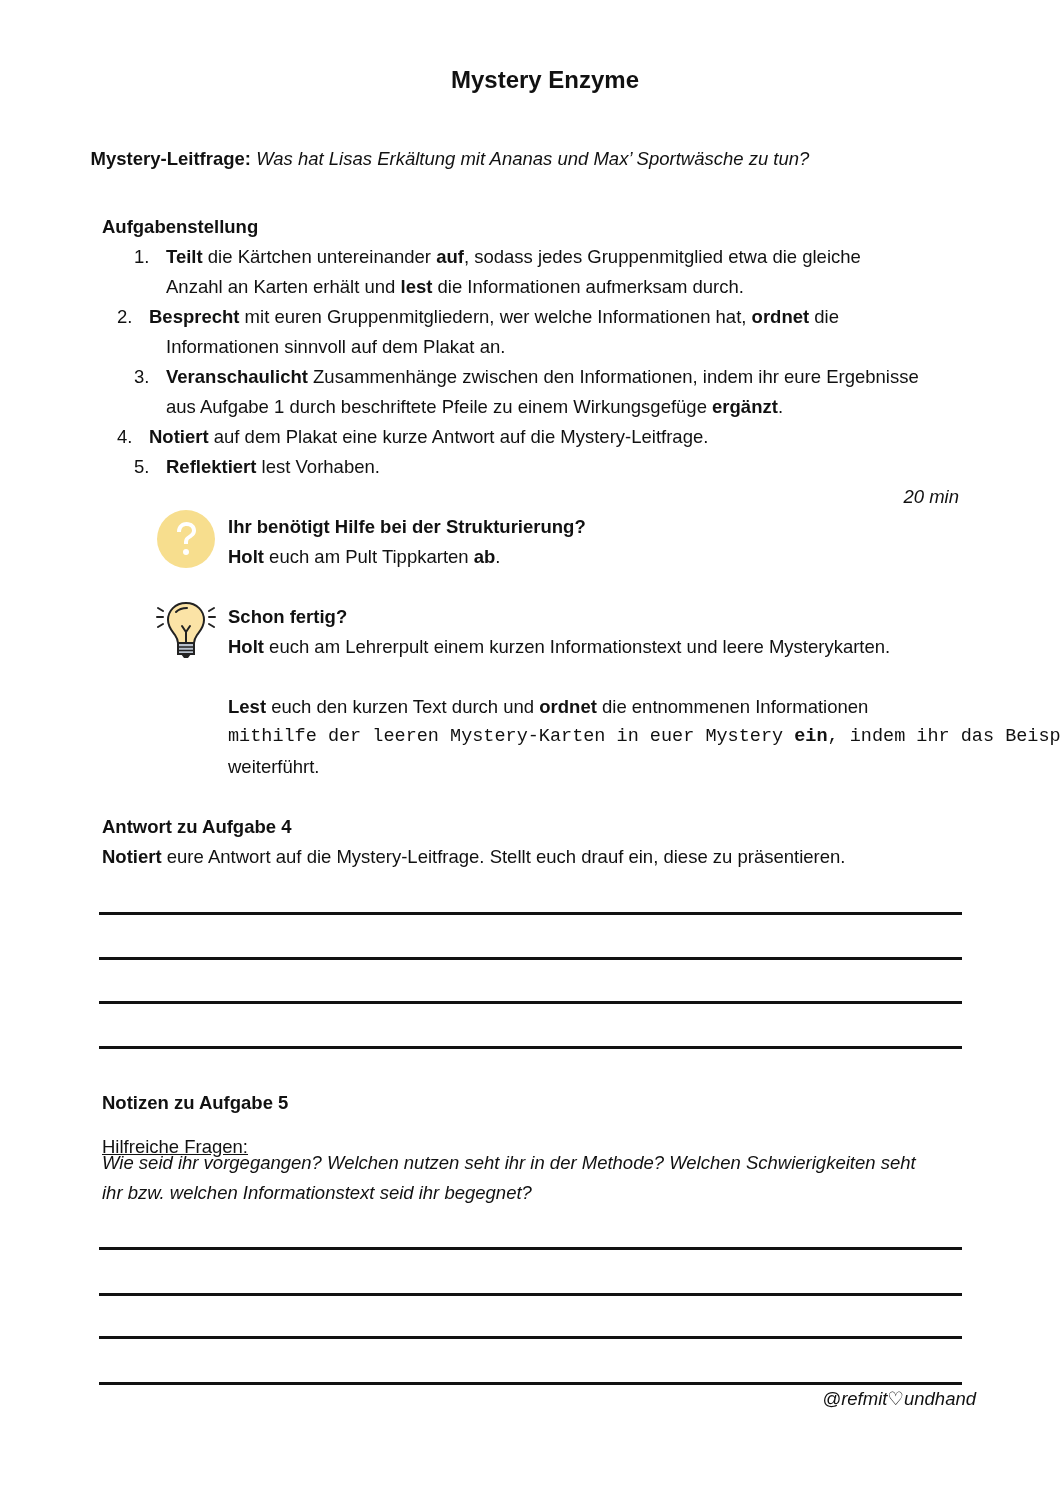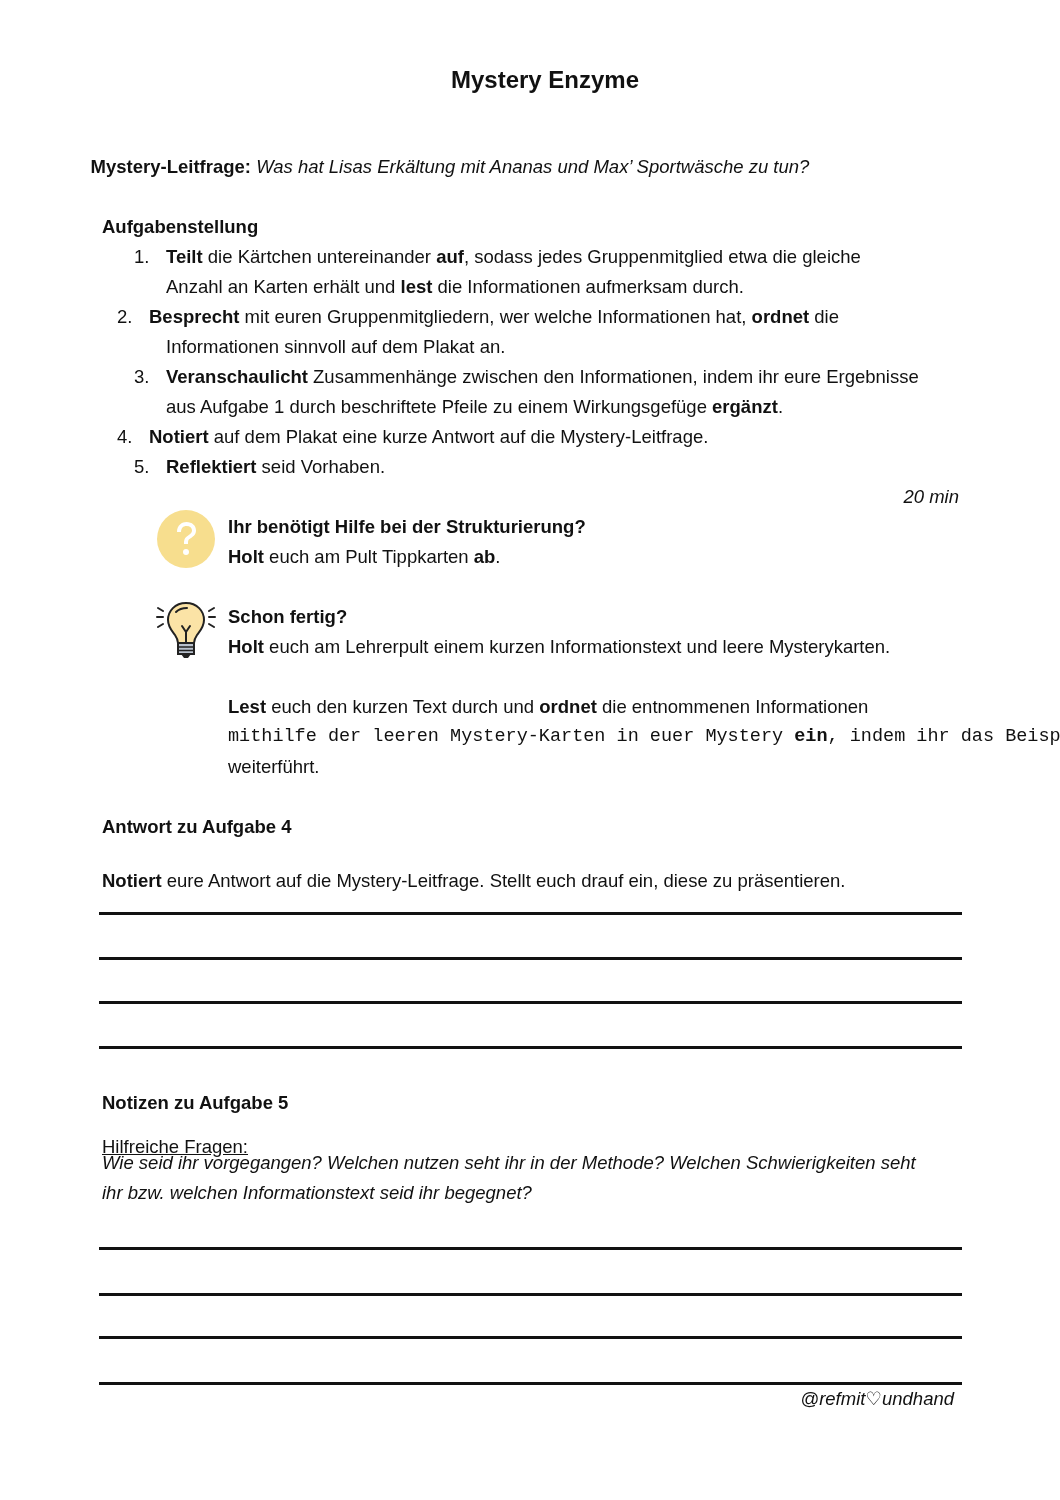--- a/index.html
+++ b/index.html
@@ -1,20 +1,20 @@
 <!DOCTYPE html>
 <html><head>
 <meta charset="utf-8">
 <style>
   html, body { margin: 0; padding: 0; background: #ffffff; }
   body { width: 1060px; height: 1500px; position: relative; overflow: hidden;
          font-family: "Liberation Sans", "DejaVu Sans", sans-serif; color: #111; font-size: 18.5px; }
   .abs { position: absolute; white-space: nowrap; }
   .title { left: 0; width: 1010px; text-align: center; top: 66px; font-size: 24px; font-weight: bold; margin-left: 40px; }
-  .leitfrage { left: 0; width: 900px; text-align: center; top: 156px; }
+  .leitfrage { left: 0; width: 900px; text-align: center; top: 148px; }
   .b { font-weight: bold; }
   .i { font-style: italic; }
   .u { text-decoration: underline; }
   .h { font-weight: bold; }
   .num { width: 30px; display: inline-block; }
   .line { position: absolute; left: 99px; width: 863px; height: 3px; background: #111; }
   .icon { position: absolute; }
 </style>
 </head>
 <body>
@@ -29,21 +29,21 @@
 <div class="abs h" style="left:102px; top:216px;">Aufgabenstellung</div>
 
 <div id="task-list">
     <div class="abs" style="top: 246px; left: 134px;"><span class="num" style="width: 32px;">1.</span><span class="b">Teilt</span><span> die Kärtchen untereinander </span><span class="b">auf</span><span>, sodass jedes Gruppenmitglied etwa die gleiche</span></div>
     <div class="abs" style="top: 276px; left: 134px;"><span class="num" style="width: 32px;"></span><span>Anzahl an Karten erhält und </span><span class="b">lest</span><span> die Informationen aufmerksam durch.</span></div>
     <div class="abs" style="top: 306px; left: 117px;"><span class="num" style="width: 32px;">2.</span><span class="b">Besprecht</span><span> mit euren Gruppenmitgliedern, wer welche Informationen hat, </span><span class="b">ordnet</span><span> die</span></div>
     <div class="abs" style="top: 336px; left: 134px;"><span class="num" style="width: 32px;"></span><span>Informationen sinnvoll auf dem Plakat an.</span></div>
     <div class="abs" style="top: 366px; left: 134px;"><span class="num" style="width: 32px;">3.</span><span class="b">Veranschaulicht</span><span> Zusammenhänge zwischen den Informationen, indem ihr eure Ergebnisse</span></div>
     <div class="abs" style="top: 396px; left: 134px;"><span class="num" style="width: 32px;"></span><span>aus Aufgabe 1 durch beschriftete Pfeile zu einem Wirkungsgefüge </span><span class="b">ergänzt</span><span>.</span></div>
     <div class="abs" style="top: 426px; left: 117px;"><span class="num" style="width: 32px;">4.</span><span class="b">Notiert</span><span> auf dem Plakat eine kurze Antwort auf die Mystery-Leitfrage.</span></div>
-    <div class="abs" style="top: 456px; left: 134px;"><span class="num" style="width: 32px;">5.</span><span class="b">Reflektiert</span><span> seid Vorhaben.</span></div>
+    <div class="abs" style="top: 456px; left: 134px;"><span class="num" style="width: 32px;">5.</span><span class="b">Reflektiert</span><span> lest Vorhaben.</span></div>
   </div>
 
 <div class="abs i" style="right:101px; top:486px;">20 min</div>
 
 <svg class="icon" style="left:157px; top:510px;" width="58" height="58" viewBox="0 0 58 58">
   <circle cx="29" cy="29" r="29" fill="#f7de8e"></circle>
   <path d="M20 22 C20 15 25 12 29.5 12 C35 12 39 15.5 39 20.5 C39 25 35.5 27 32.5 29 C31 30 31 31.5 31 34 L27 34 C27 30 27.5 28 30.5 26 C33.5 24 35 22.8 35 20.5 C35 17.8 33 16 29.5 16 C26 16 24.2 18 24 22 Z" fill="#ffffff"></path>
   <circle cx="29" cy="42" r="3" fill="#ffffff"></circle>
 </svg>
 <div class="abs b" style="left:228px; top:516px;">Ihr benötigt Hilfe bei der Strukturierung?</div>
@@ -68,30 +68,30 @@
 </svg>
 <div class="abs b" style="left:228px; top:606px;">Schon fertig?</div>
 <div class="abs" style="left:228px; top:636px;" id="done-line1"><span class="b">Holt</span><span> euch am Lehrerpult einem kurzen Informationstext und leere Mysterykarten.</span></div>
 <div id="done-para">
     <div class="abs" style="left: 228px; top: 696px;"><span class="b">Lest</span><span> euch den kurzen Text durch und </span><span class="b">ordnet</span><span> die entnommenen Informationen</span></div>
     <div class="abs" style="left: 228px; top: 726px; font-family: Liberation Mono, monospace;"><span>mithilfe der leeren Mystery-Karten in euer Mystery </span><span class="b">ein</span><span>, indem ihr das Beispiel</span></div>
     <div class="abs" style="left: 228px; top: 756px;"><span>weiterführt.</span></div>
   </div>
 
 <div class="abs h" style="left:102px; top:816px;">Antwort zu Aufgabe 4</div>
-<div class="abs" style="left:102px; top:846px;margin-top:24px;" id="answer-instruction"><span class="b">Notiert</span><span> eure Antwort auf die Mystery-Leitfrage. Stellt euch drauf ein, diese zu präsentieren.</span></div>
+<div class="abs" style="left:102px; top:846px;" id="answer-instruction"><span class="b">Notiert</span><span> eure Antwort auf die Mystery-Leitfrage. Stellt euch drauf ein, diese zu präsentieren.</span></div>
 
 <div class="line" style="top:912px;"></div>
 <div class="line" style="top:957px;"></div>
 <div class="line" style="top:1001px;"></div>
 <div class="line" style="top:1046px;"></div>
 
 <div class="abs h" style="left:102px; top:1092px;">Notizen zu Aufgabe 5</div>
 <div class="abs u" style="left:102px; top:1122px;margin-top:14px;">Hilfreiche Fragen:</div>
 <div class="abs i" style="left:102px; top:1152px;">Wie seid ihr vorgegangen? Welchen nutzen seht ihr in der Methode? Welchen Schwierigkeiten seht</div>
 <div class="abs i" style="left:102px; top:1182px;">ihr bzw. welchen Informationstext seid ihr begegnet?</div>
 
 <div class="line" style="top:1247px;"></div>
 <div class="line" style="top:1293px;"></div>
 <div class="line" style="top:1336px;"></div>
 <div class="line" style="top:1382px;"></div>
 
-<div class="abs i" style="right:106px; top:1388px;">@refmit♡undhand</div>
+<div class="abs i" style="right:84px; top:1388px;">@refmit♡undhand</div>
 
 </body></html>

